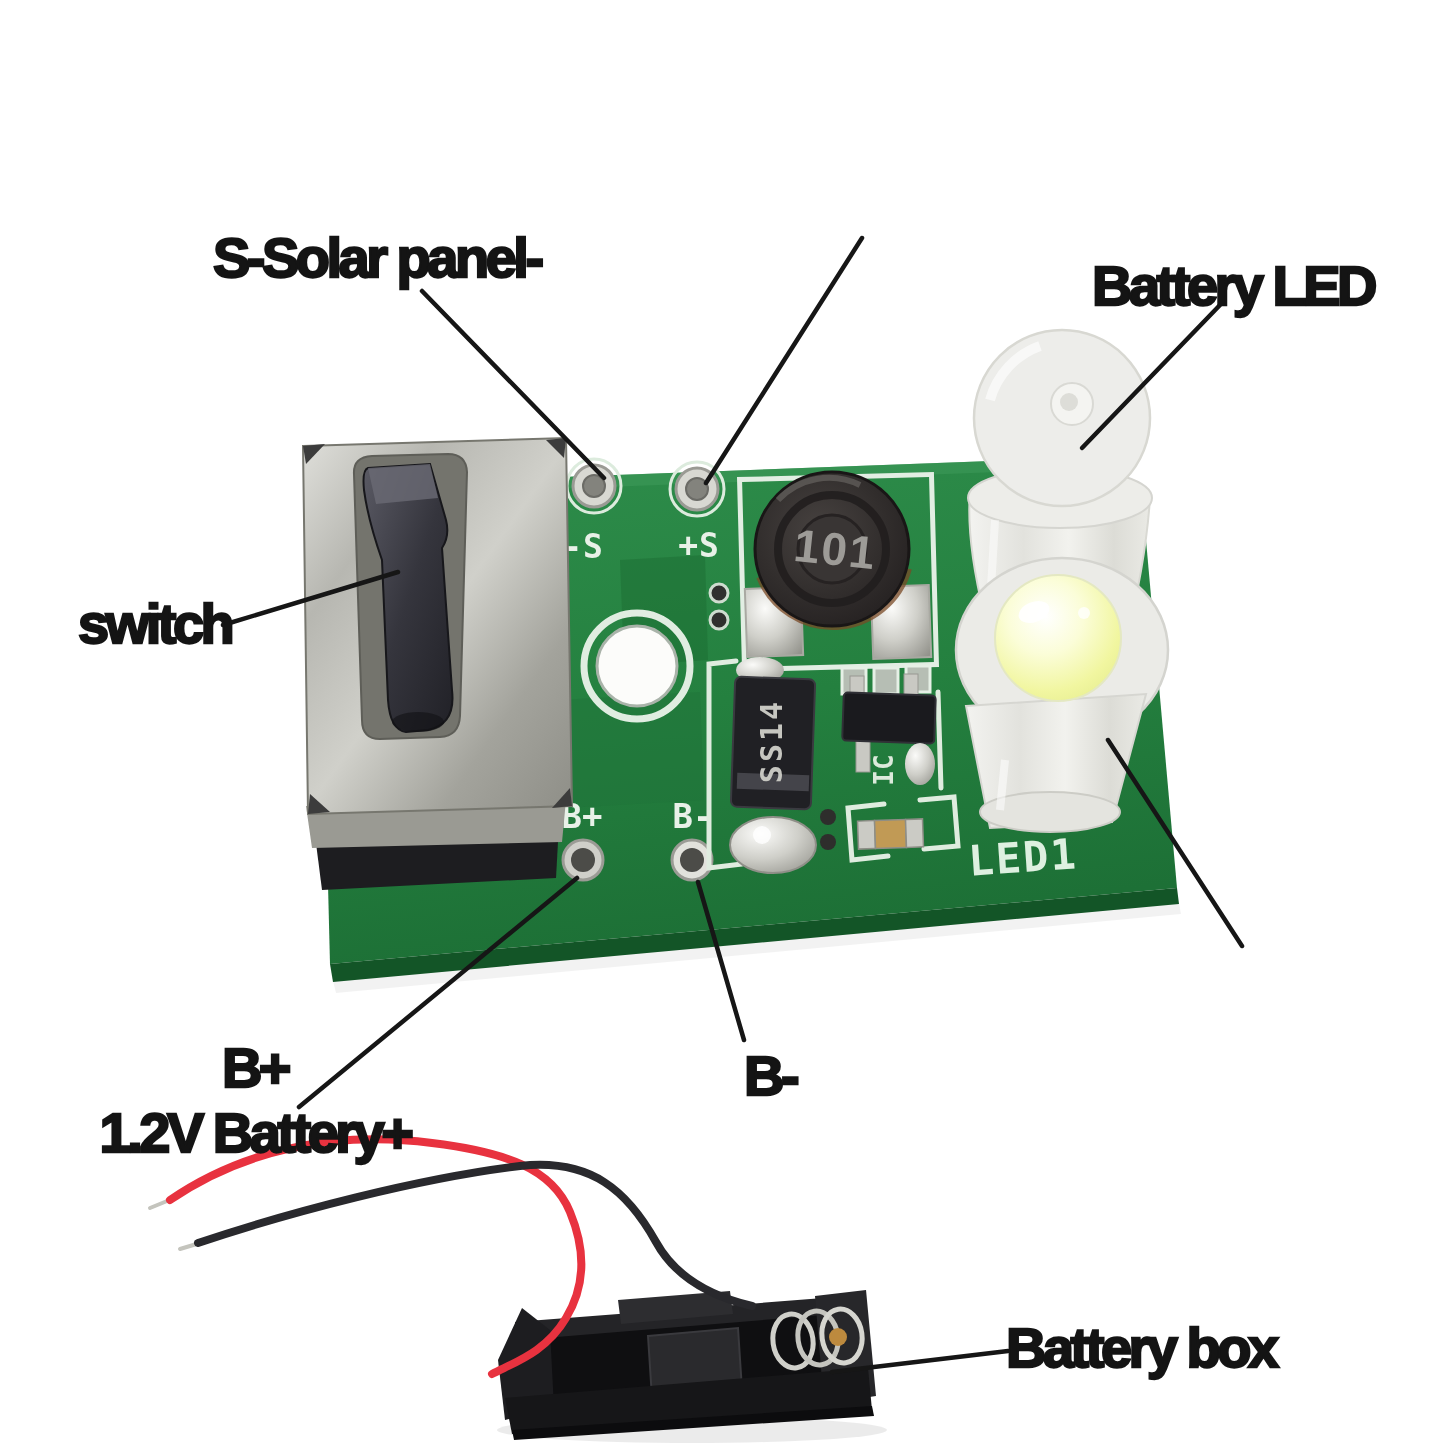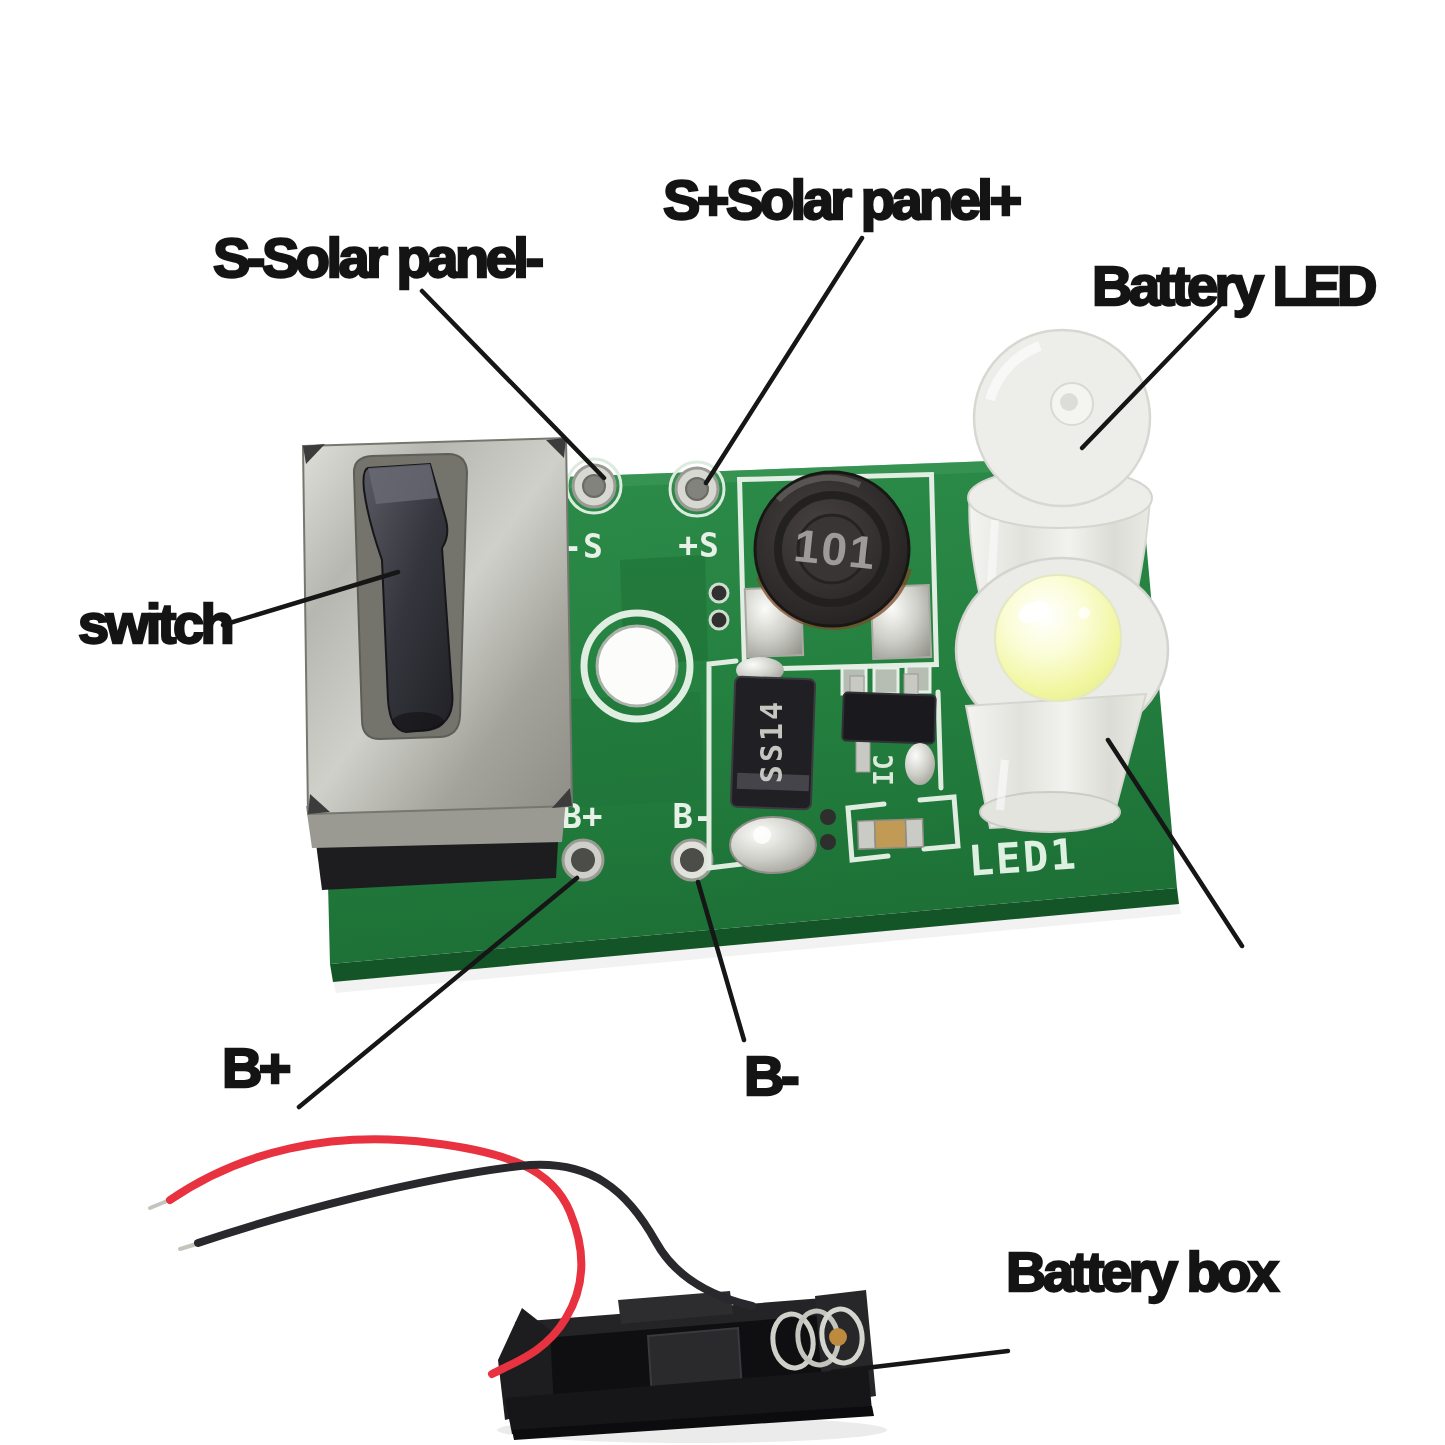--- a/index.html
+++ b/index.html
@@ -211,27 +211,27 @@
     <line x1="862" y1="238" x2="706" y2="483"></line>
     <line x1="1220" y1="305" x2="1082" y2="448"></line>
     <line x1="223" y1="625" x2="398" y2="572"></line>
     <line x1="1108" y1="740" x2="1242" y2="946"></line>
     <line x1="577" y1="878" x2="299" y2="1107"></line>
     <line x1="698" y1="882" x2="744" y2="1040"></line>
     <line x1="1008" y1="1351" x2="832" y2="1372"></line>
   </g>
 </svg>
 
-  <div class="callout" style="left:663px;top:172px;">S+Solar panel+</div>
   <div class="callout" style="left:213px;top:230px;">S-Solar panel-</div>
   <div class="callout" style="left:1092px;top:258px;">Battery LED</div>
   <div class="callout" style="left:78px;top:596px;">switch</div>
 
   <div class="callout two-line" style="left:85px;top:1040px;width:340px;">
     <span class="row">B+</span>
+    <span class="row">1.2V Battery+</span>
   </div>
 
   <div class="callout two-line" style="left:590px;top:1048px;width:360px;">
     <span class="row">B-</span>
   </div>
 
-  <div class="callout" style="left:1006px;top:1244px;">Battery box</div>
+  <div class="callout" style="left:1006px;top:1320px;">Battery box</div>
 </div>
 
 </body></html>

